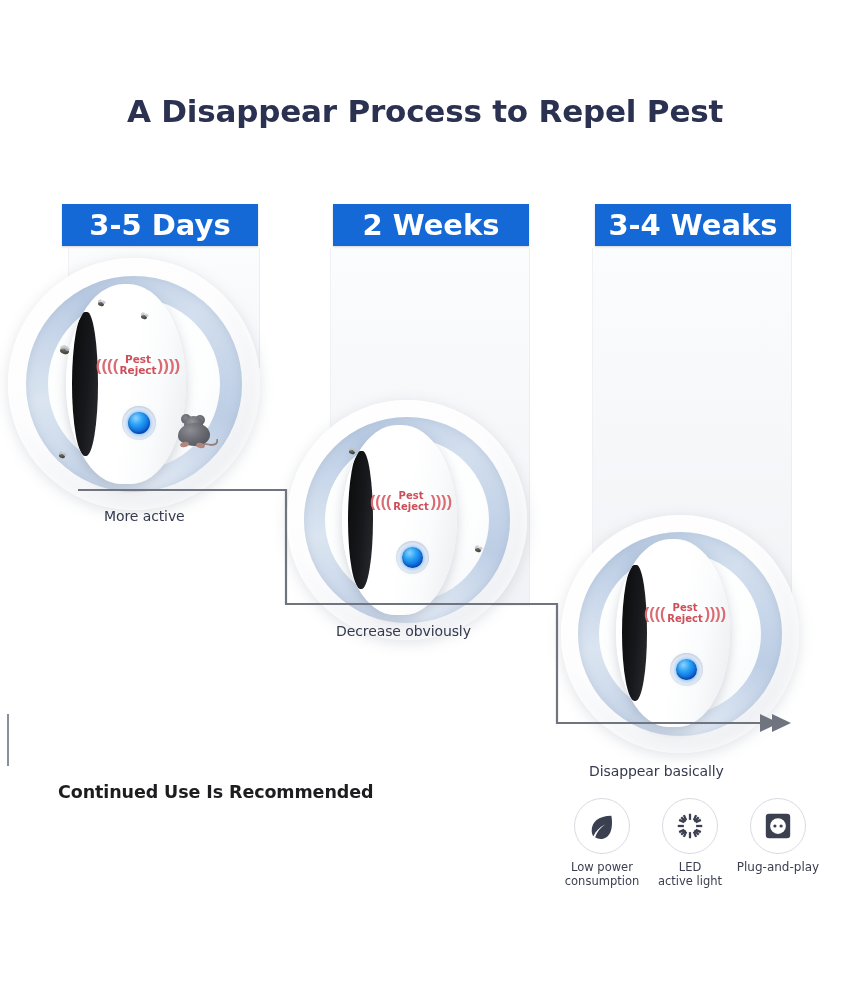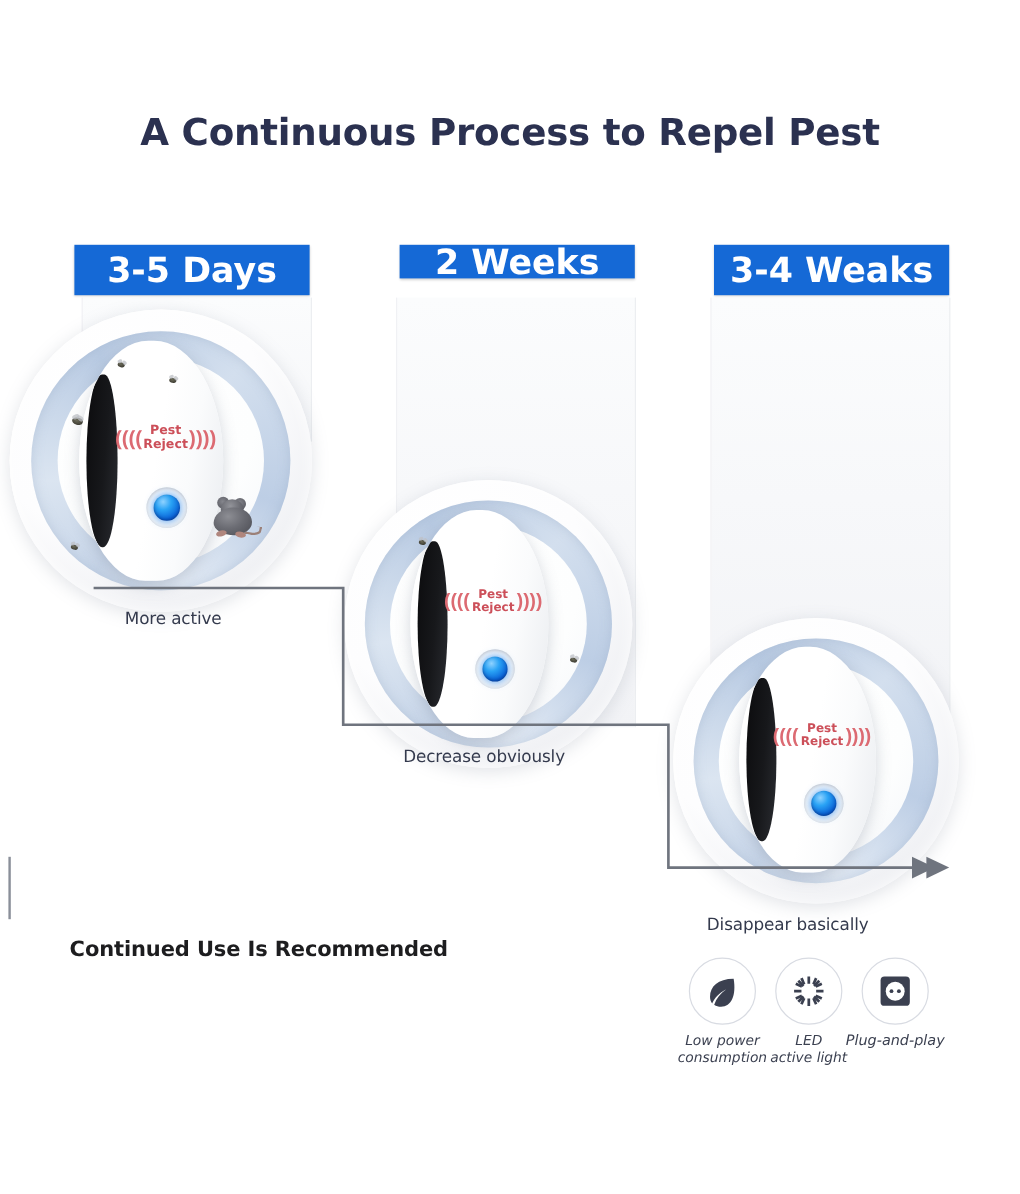--- a/index.html
+++ b/index.html
@@ -178,21 +178,21 @@
     left:58px; top:780px;
     font-family:"DejaVu Sans", sans-serif;
     font-weight:700;
     font-size:17.5px;
     line-height:1.42;
     color:#1d1d1f;
     letter-spacing:-0.1px;
   }
   .bottom-note span { display:block; }
 
-  .features { position:absolute; left:566px; top:798px; display:flex; gap:0;font-style:italic; }
+  .features { position:absolute; left:566px; top:798px; display:flex; gap:16px; }
   .feature { width:72px; display:flex; flex-direction:column; align-items:center; }
   .feature .circle {
     width:56px; height:56px; border-radius:50%;
     border:1.4px solid #d8dbe2;
     display:flex; align-items:center; justify-content:center;
     background:#ffffff;
   }
   .feature .flabel {
     margin-top:6px; text-align:center;
     font-family:"DejaVu Sans", sans-serif;
@@ -201,21 +201,21 @@
   }
   .feature:nth-child(3) .flabel { white-space:nowrap; font-size:12px; }
 
   .left-tick { position:absolute; left:7px; top:714px; width:2px; height:52px; background:#8a8f99; }
 </style>
 </head>
 <body>
 
 <div class="stage">
 
-  <div class="page-title">A Continuous Process to Repel Pest</div>
+  <div class="page-title">A Disappear Process to Repel Pest</div>
 
   <div class="panel" style="left:330px; top:248px; width:200px; height:358px;"></div>
   <div class="panel" style="left:592px; top:248px; width:200px; height:372px;"></div>
   <div class="panel" style="left:68px; top:248px; width:192px; height:120px; background:linear-gradient(180deg,#fbfcfd,#f6f7f9);"></div>
 
   <div class="time-label" style="left:62px; top:204px; width:196px; height:42px; font-size:29px;">
     <span>3-5 Days</span>
   </div>
 
   <div class="device" style="left:8px; top:258px; width:252px; height:252px;">
@@ -254,21 +254,21 @@
       <div class="m-ear l"></div>
         <div class="m-ear r"></div>
       <div class="m-head"></div>
         <div class="m-body"></div>
       <div class="m-foot f1"></div>
         <div class="m-foot f2"></div>
         <div class="m-tail"></div>
     </div>
   </div>
 
-  <div class="time-label" style="left:333px; top:204px; width:196px; height:28px; font-size:29px;">
+  <div class="time-label" style="left:333px; top:204px; width:196px; height:42px; font-size:29px;">
     <span>2 Weeks</span>
   </div>
 
   <div class="device" style="left:287px; top:400px; width:240px; height:240px;">
     <div class="ring-outer"></div>
     <div class="ring-blue" style="left:17px; top:17px; width:206px; height:206px;"></div>
     <div class="ring-inner-white" style="left:38px; top:38px; width:164px; height:164px;"></div>
 
     <div class="body-oval" style="left:55px; top:25px; width:115px; height:190px;">
       <div class="slot" style="left:6px; top:26px; width:25px; height:138px;"></div>

